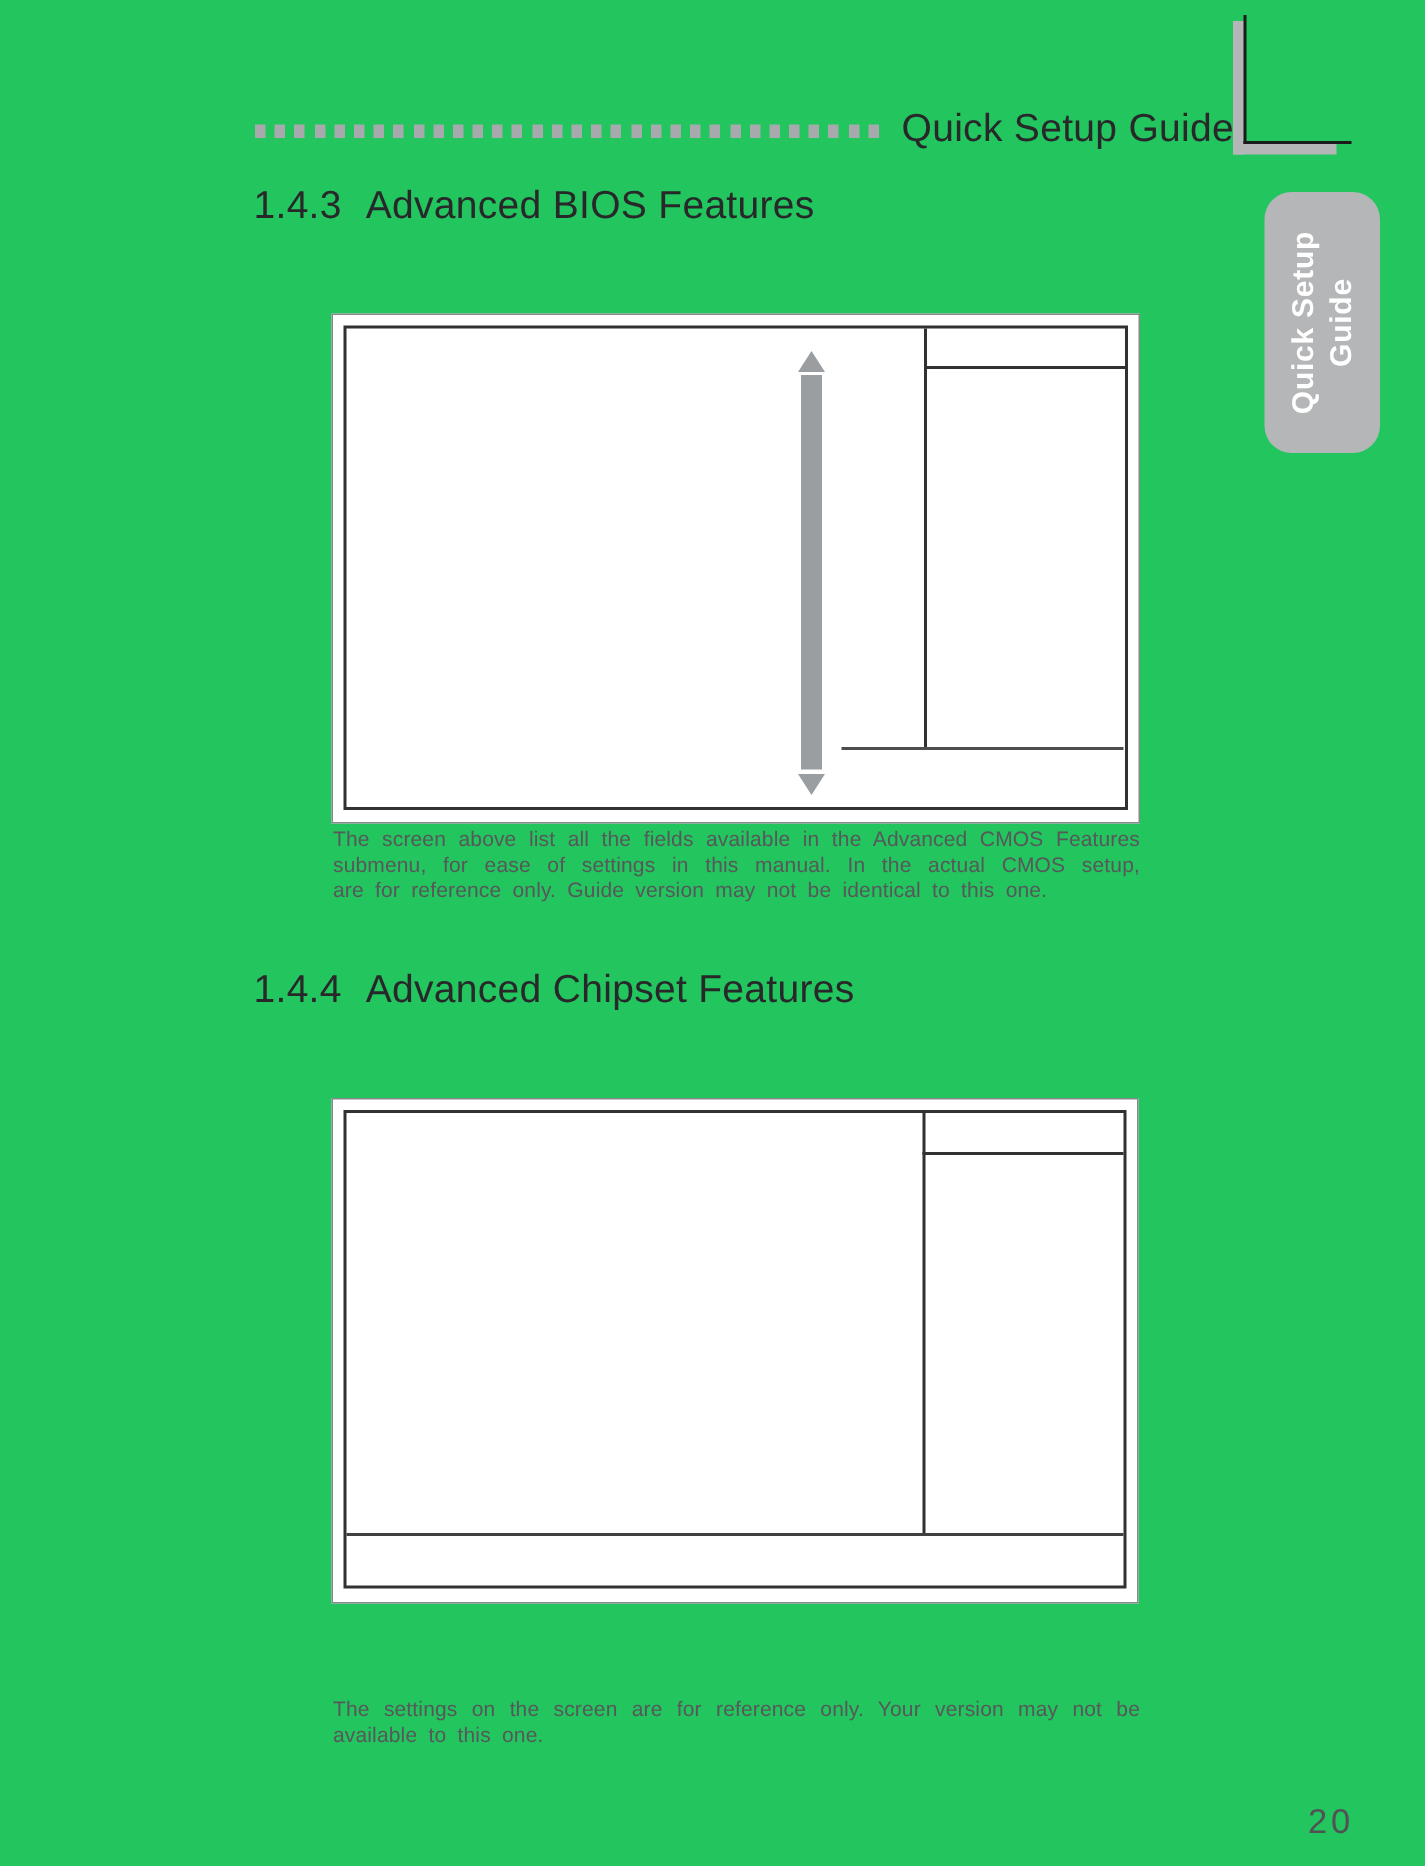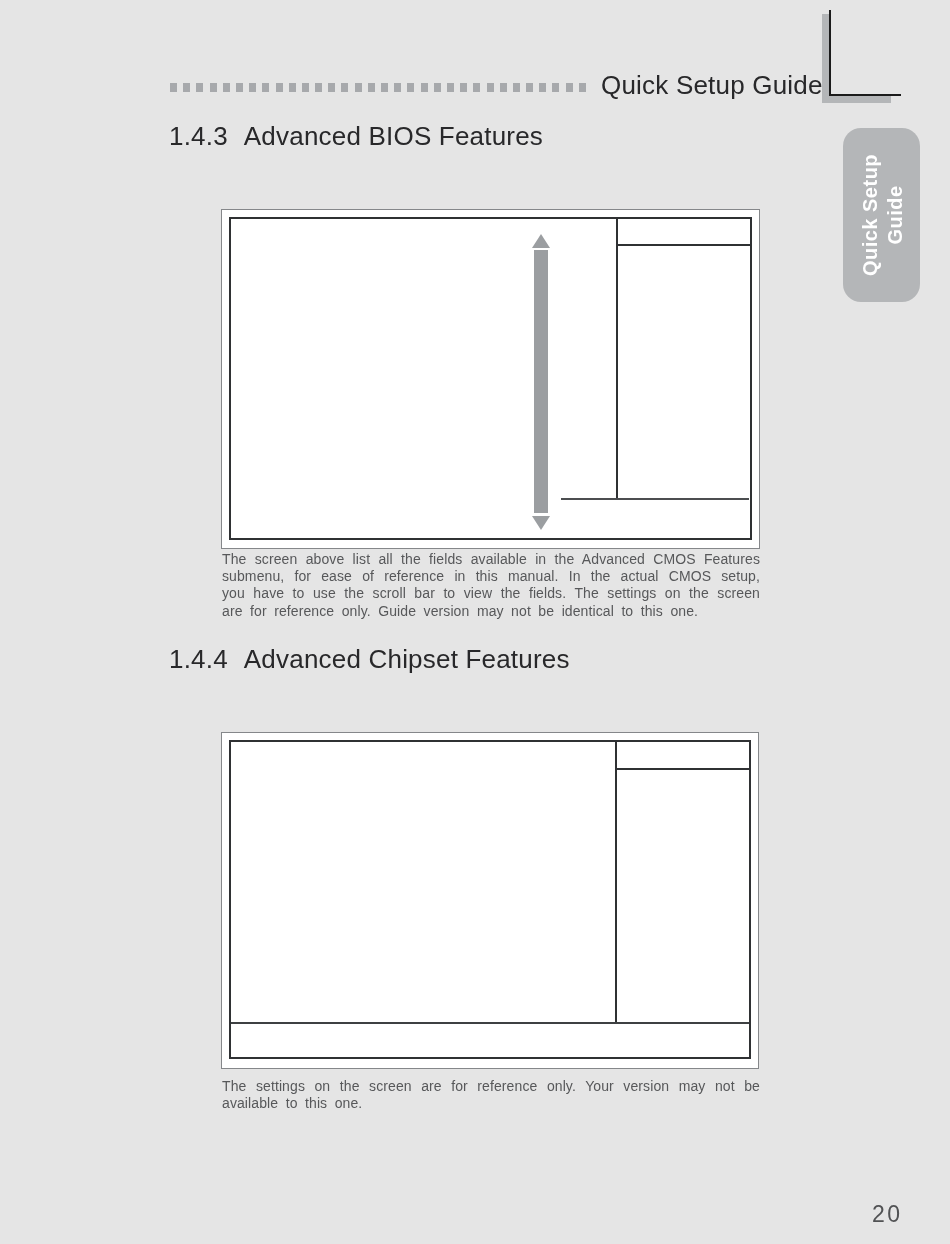--- a/index.html
+++ b/index.html
@@ -1,19 +1,19 @@
 <!DOCTYPE html>
 <html style="--heading: #28282a; --body: #57585a; --dot: #a7a9ac; --tab-bg: #b4b6b8; --tab-text: #ffffff; --scrollbar: #9b9ea1; --fig-outer: #85878a; --fig-inner: #2f3133;"><head>
 <meta charset="utf-8">
 <style>
   html,body{margin:0;padding:0;background:#ffffff;}
   .page{
     position:relative;
     width:950px;height:1244px;
-    background:#e5e5e5;
+    background:#22c55e;
     font-family:"Liberation Sans", sans-serif;
     overflow:hidden;
   }
   
   .dots{
     position:absolute;left:170px;top:83px;height:9px;
     display:flex;gap:6.2px;
   }
   .dot{width:7px;height:9px;background:var(--dot,#a7a9ac);flex:0 0 auto;}
   .header-title{
@@ -97,21 +97,21 @@
     border-left:9px solid transparent;border-right:9px solid transparent;
     border-top:14px solid var(--scrollbar,#9b9ea1);
   }
   
   .caption{
     position:absolute;left:222px;width:538px;
     color:var(--body,#57585a);
     font-size:14px;line-height:17.2px;letter-spacing:0.1px;
   }
   .caption-1{top:551px;}
-  .caption-2{top:1078px;}
+  .caption-2{top:1131px;}
   .cap-line{text-align:justify;text-align-last:justify;}
   .cap-line.last{text-align-last:left;word-spacing:3.5px;}
   
   .page-number{
     position:absolute;left:872px;top:1201px;
     font-size:23px;letter-spacing:2.5px;
     color:#515254;
   }
 </style>
 </head>
@@ -175,22 +175,21 @@
       <div class="hline f1-rp-top"></div>
       <div class="hline f1-bottom"></div>
       <div class="sb-up"></div>
       <div class="sb-bar"></div>
       <div class="sb-down"></div>
     </div>
   </div>
 
   <div class="caption caption-1">
     <div class="cap-line">The screen above list all the fields available in the Advanced CMOS Features</div>
-    <div class="cap-line">submenu, for ease of reference in this manual. In the actual CMOS setup,</div>
-    <div class="cap-line">you have to use the scroll bar to view the fields. The settings on the screen</div>
+    <div class="cap-line">submenu, for ease of settings in this manual. In the actual CMOS setup,</div>
     <div class="cap-line last">are for reference only. Guide version may not be identical to this one.</div>
   </div>
 
   <div class="heading heading-2">
     <span class="num">1.4.4</span><span class="ttl">Advanced Chipset Features</span>
   </div>
 
   <div class="fig fig-2">
     <div class="fig-inner">
       <div class="vline f2-divider"></div>

